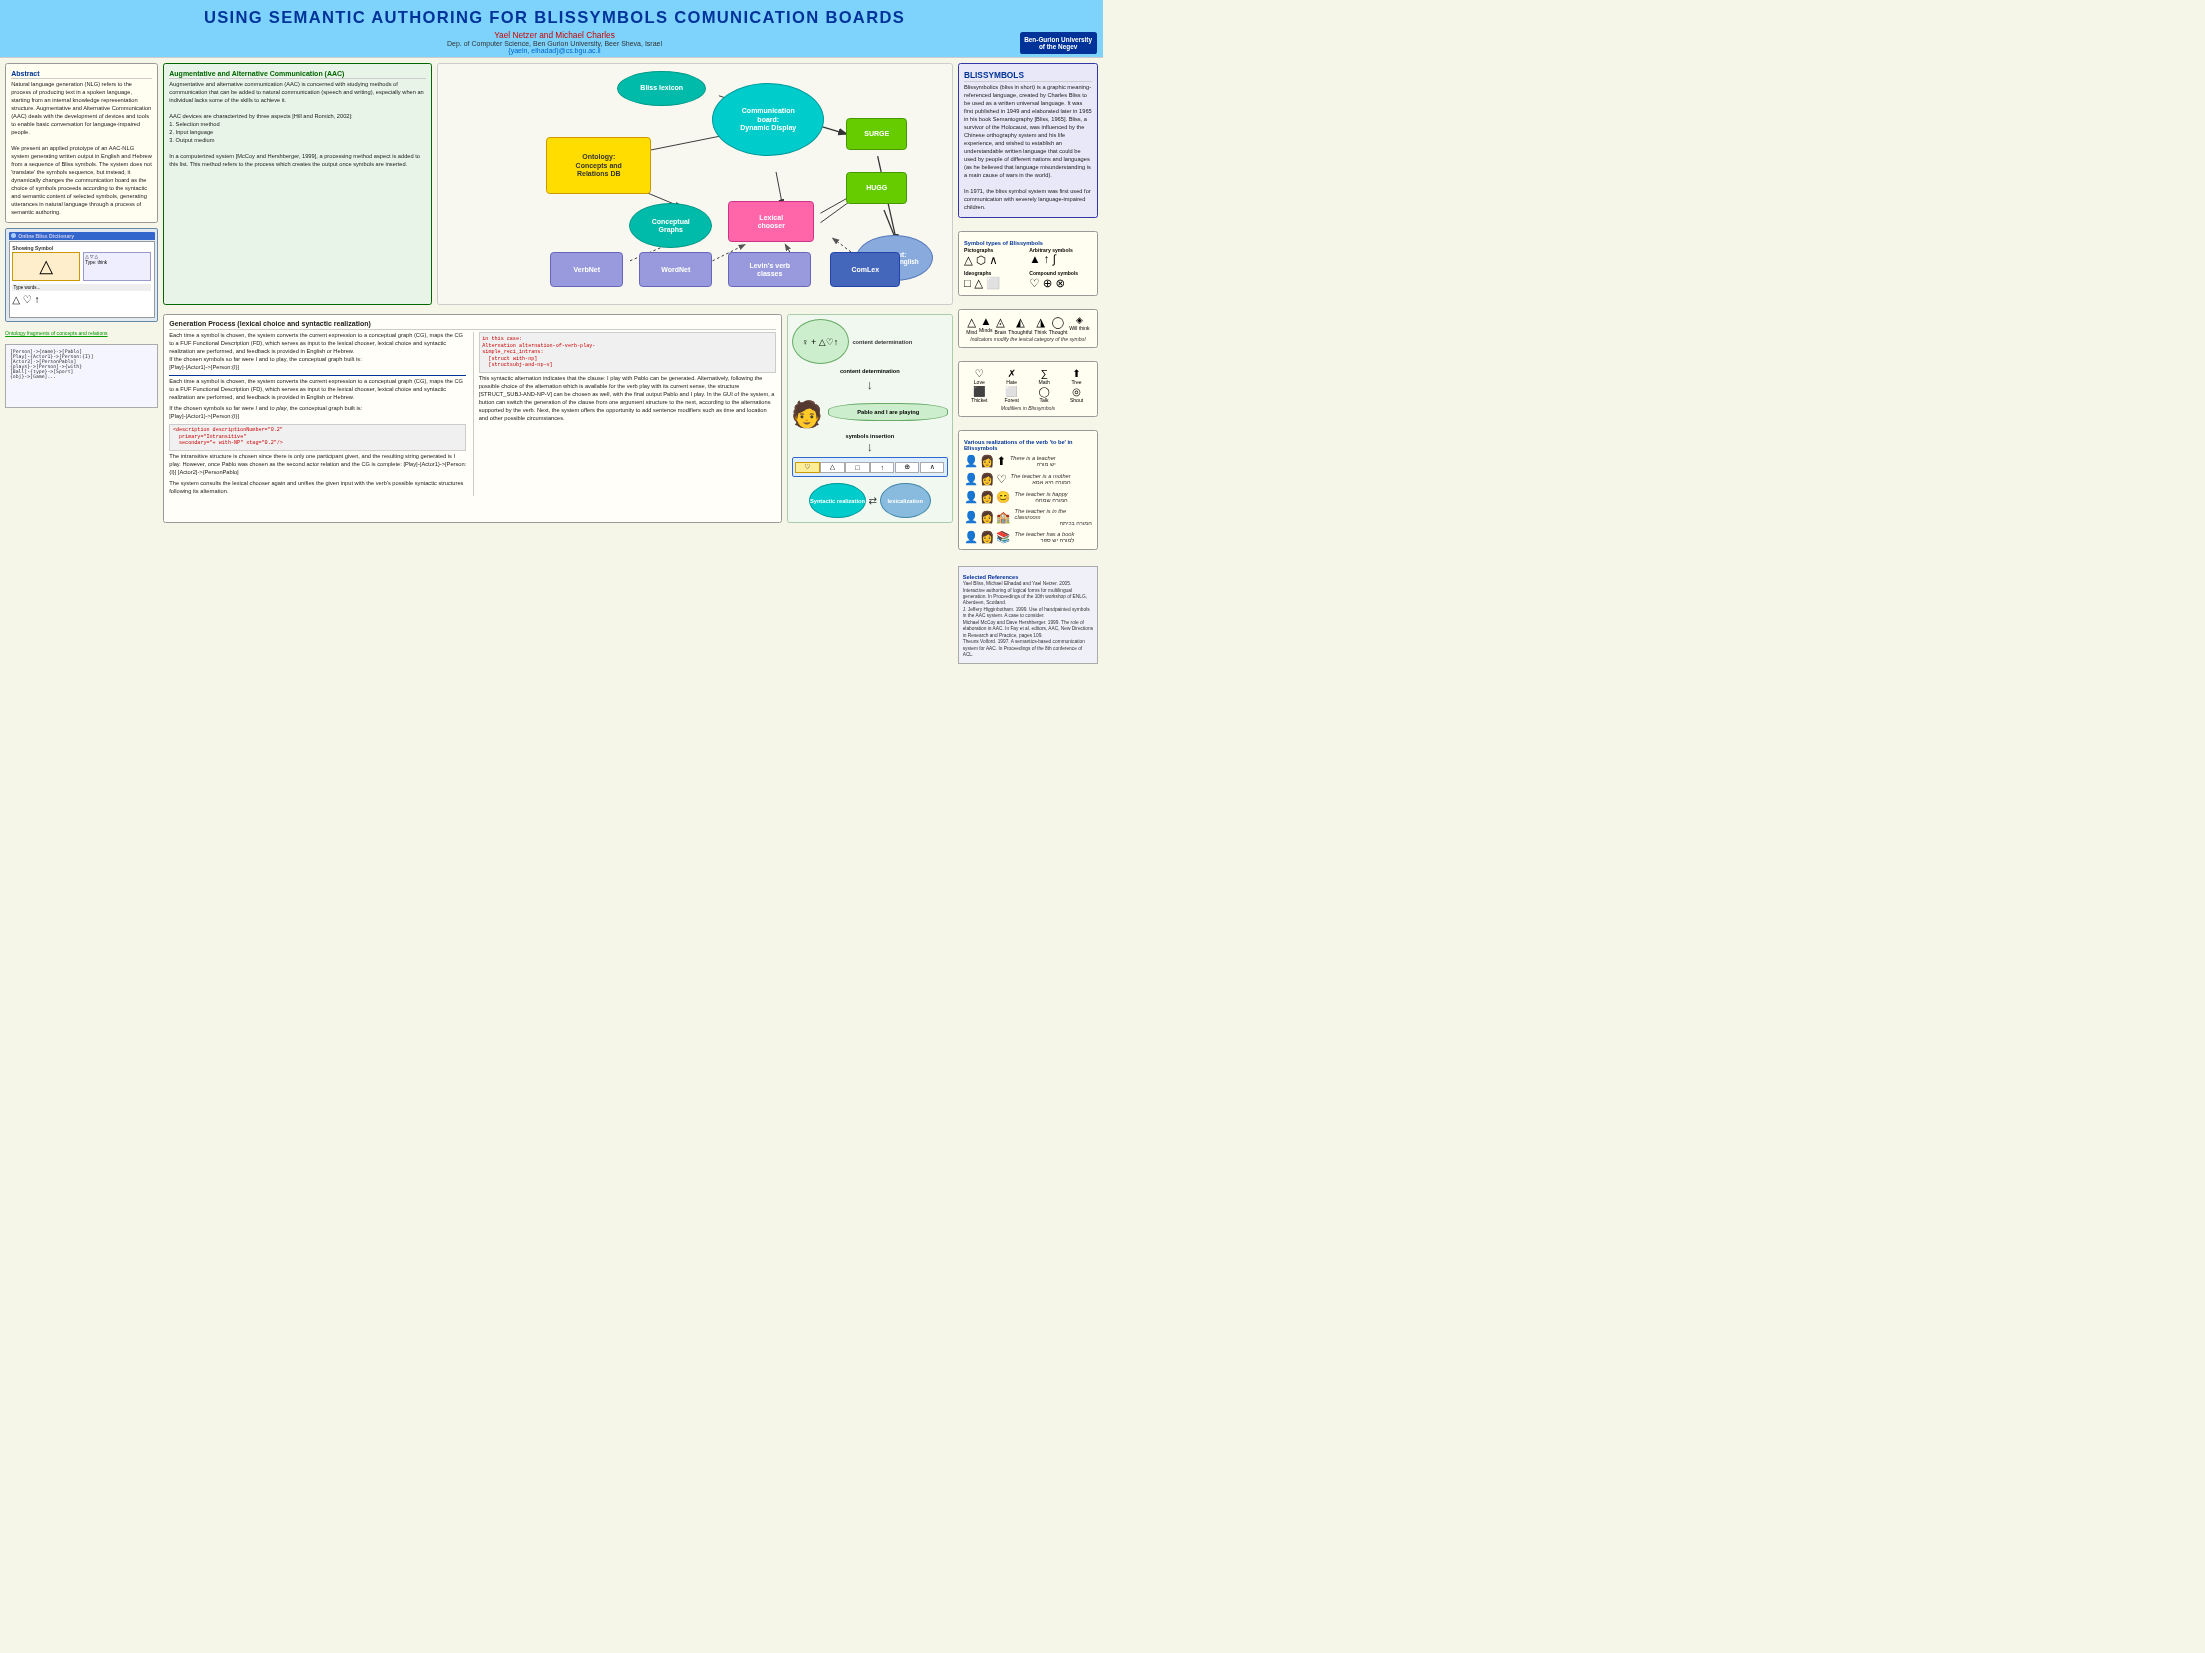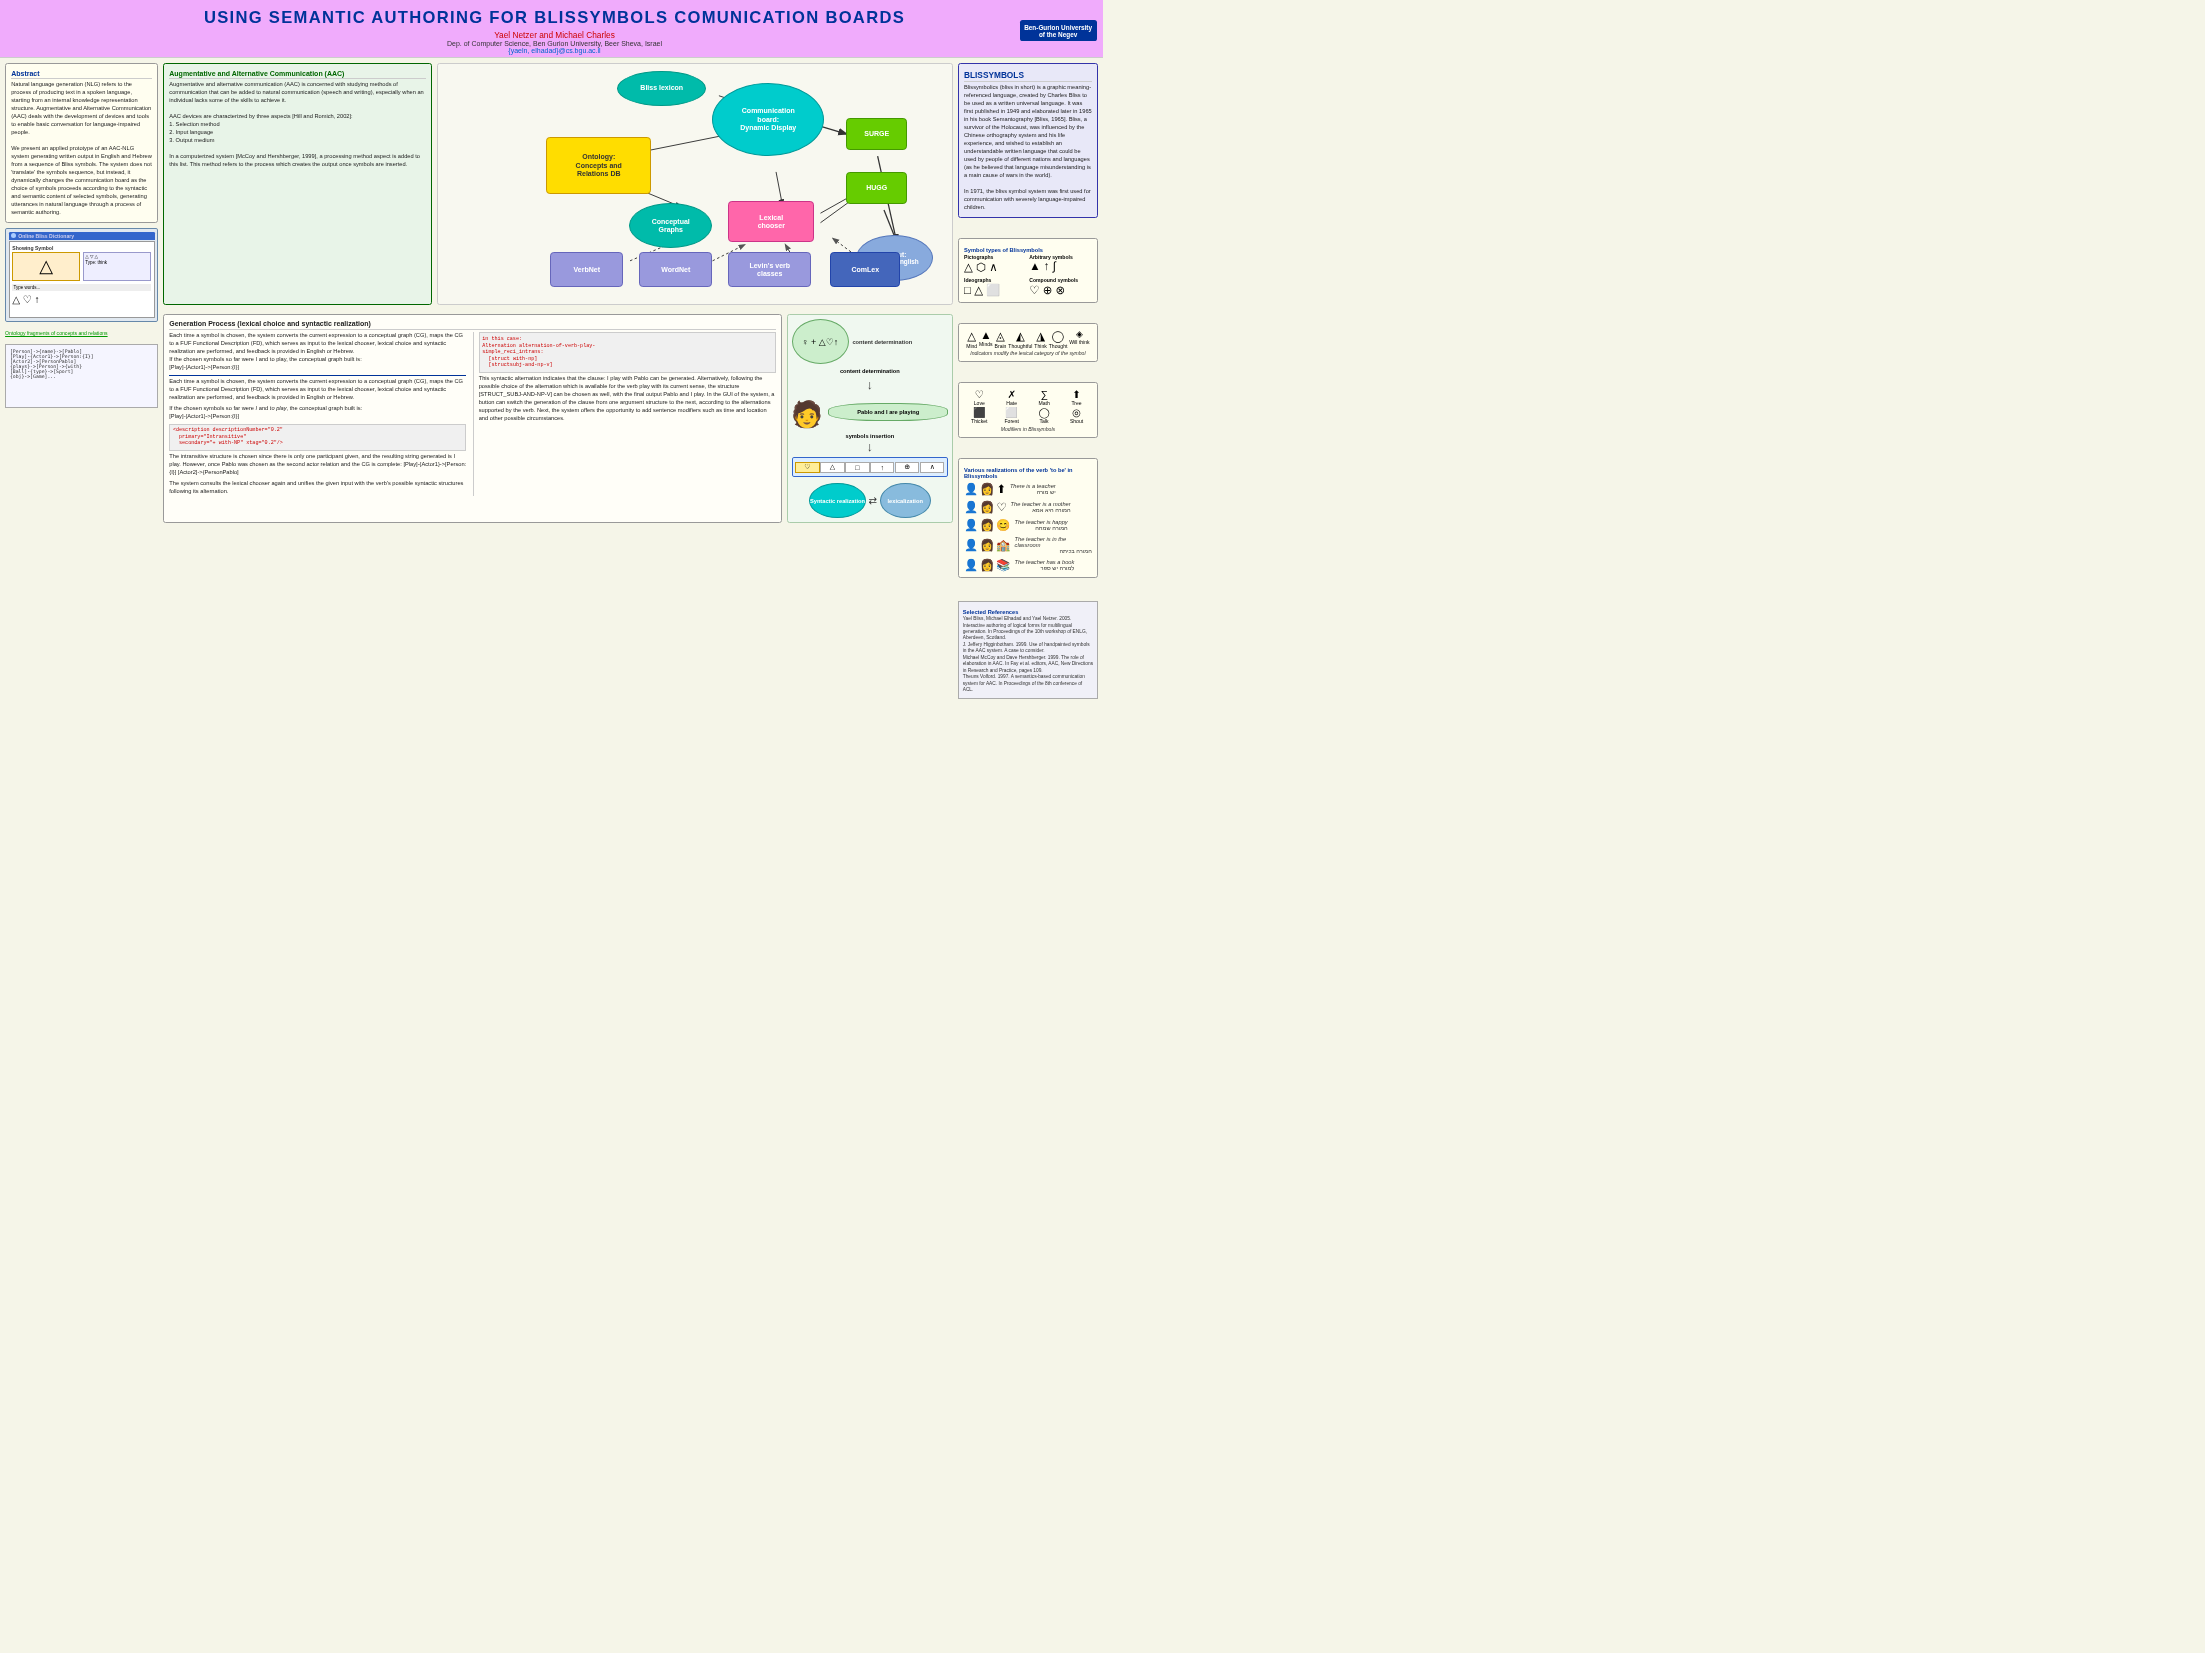--- a/index.html
+++ b/index.html
@@ -8,25 +8,25 @@
       min-height: 827px;
       background: #f5f5e8;
       font-family: Arial, sans-serif;
       font-size: 6.4px;
       position: relative;
       overflow-x: hidden;
     }
 
     
     .header {
-      background: #f0abfc;
+      background: #7dd3fc;
       padding: 7.7px 6.4px 3.8px 6.4px;
       border-bottom: 0.6px solid #ccc;
       display: flex;
-      align-items: center;
+      align-items: flex-end;
       justify-content: space-between;
     }
     .header-title {
       flex: 1;
       text-align: center;
     }
     .main-title {
       font-size: 16.6px;
       font-weight: bold;
       color: #003399;
@@ -85,21 +85,21 @@
       flex-direction: column;
       gap: 5.1px;
     }
 
     
     .col-right {
       width: 140px;
       flex-shrink: 0;
       display: flex;
       flex-direction: column;
-      gap: 20px;
+      gap: 13px;
     }
 
     
     .box {
       background: #fffef0;
       border: 0.6px solid #999;
       border-radius: 2.6px;
       padding: 5.1px;
     }
     .box-title {

